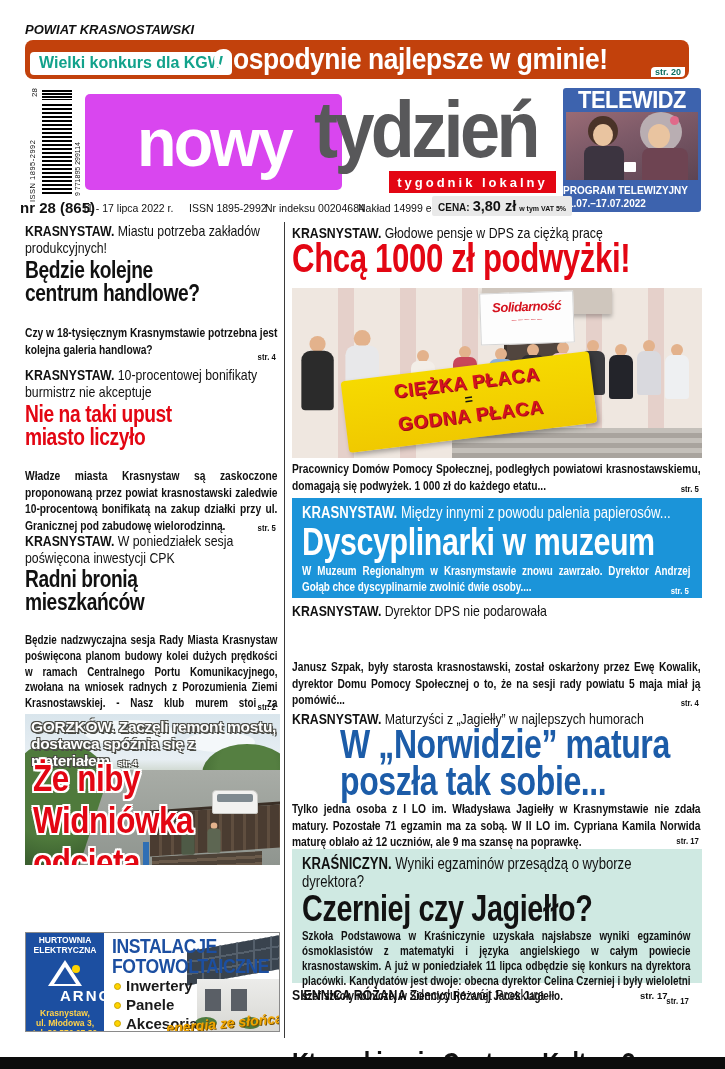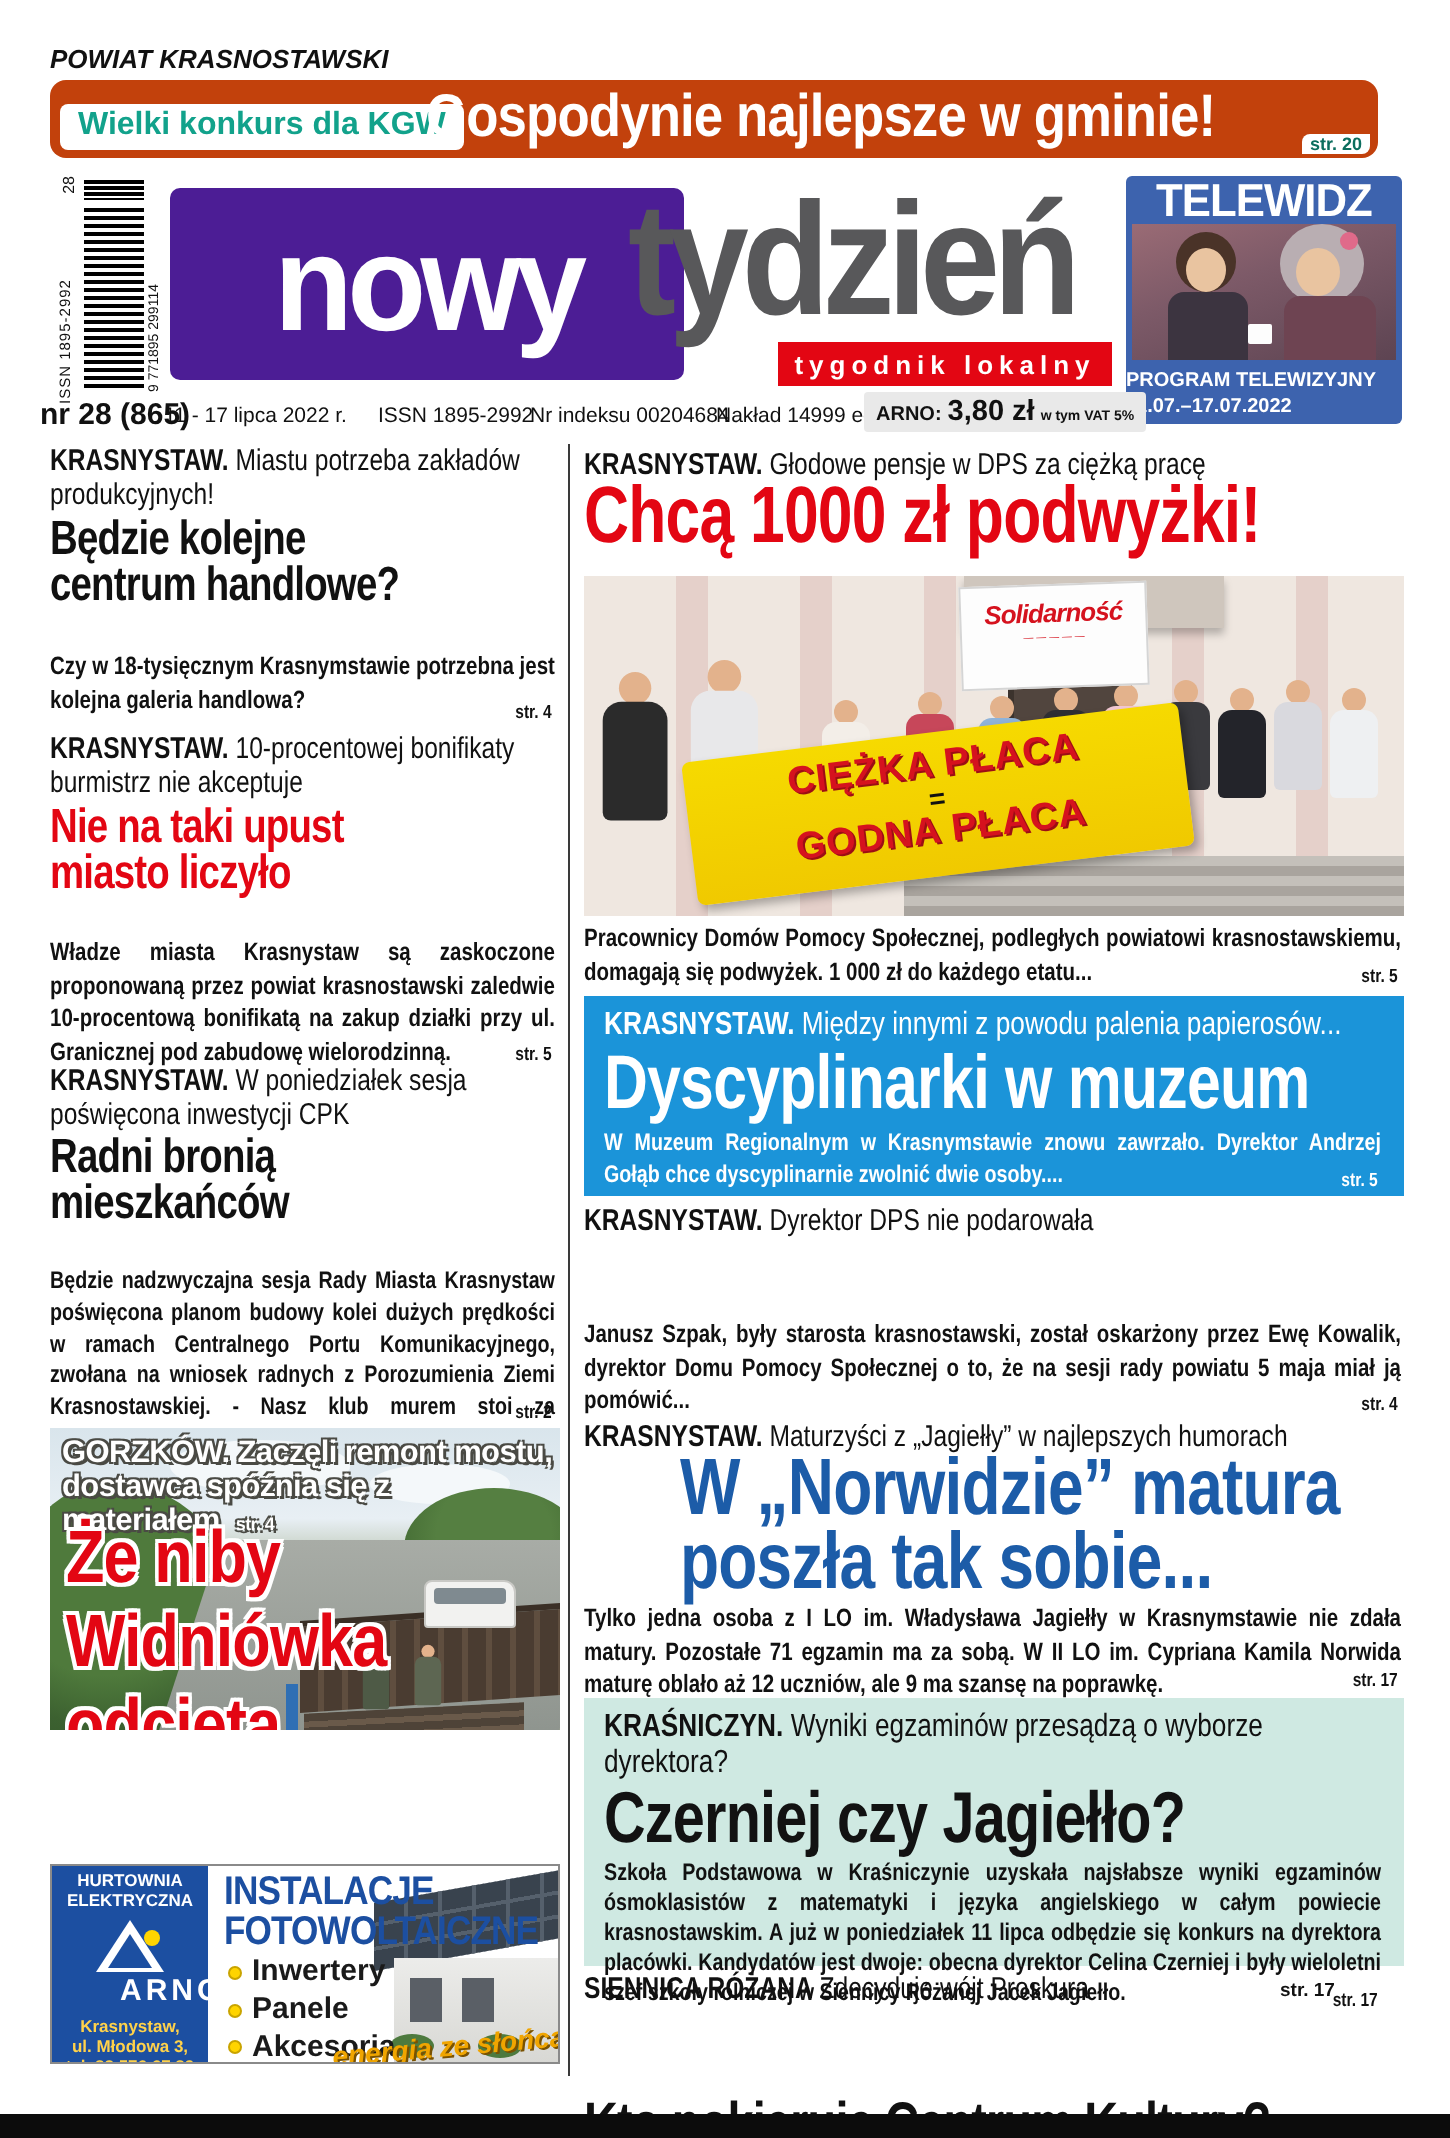--- a/index.html
+++ b/index.html
@@ -39,21 +39,21 @@
   .bc-bars { position:absolute; left:16px; top:14px; width:30px; bottom:0;
              background:repeating-linear-gradient(180deg,#000 0 2px,#fff 2px 4px); }
   .bc-top  { position:absolute; left:16px; top:0; width:30px; height:10px;
              background:repeating-linear-gradient(180deg,#000 0 2px,#fff 2px 3px); }
   .bc-issn { position:absolute; left:2px; top:6px; height:100%; font-size:7.5px;
              writing-mode:vertical-rl; transform:rotate(180deg); letter-spacing:0.5px; }
   .bc-num  { position:absolute; left:48px; top:14px; height:92px; font-size:7px;
              writing-mode:vertical-rl; transform:rotate(180deg); }
   .bc-issue{ position:absolute; left:4px; top:-2px; font-size:8px; writing-mode:vertical-rl;
              transform:rotate(180deg); }
-  .logo-red { left:85px; top:94px; width:257px; height:96px; background:#4c1d95;
+  .logo-red { left:85px; top:94px; width:257px; height:96px; background:#d946ef;
               border-radius:5px; display:flex; align-items:center; justify-content:center; }
   .logo-red span { color:#fff; font-size:68px; font-weight:bold; letter-spacing:-3px;
                    transform:scaleX(0.95); }
   .logo-gray { left:314px; top:84px; font-size:80px; font-weight:bold; color:#58585a;
                letter-spacing:-4px; white-space:nowrap; transform:scaleX(0.90);
                transform-origin:left top; }
   .tagline { left:389px; top:171px; width:167px; height:22px; background:#e30613;
              color:#fff; font-size:13px; font-weight:bold; letter-spacing:3px;
              display:flex; align-items:center; justify-content:center; }
   .tv-box { left:563px; top:88px; width:138px; height:124px; background:#3d63ae;
@@ -252,21 +252,21 @@
     </div>
   </div>
 
   <div class="abs issue-bar">
     <span class="ib ib-num">nr 28 (865)</span>
     <span class="ib ib-date">11 - 17 lipca 2022 r.</span>
     <span class="ib ib-issn">ISSN 1895-2992</span>
     <span class="ib ib-index">Nr indeksu 00204684</span>
     <span class="ib ib-circ">Nakład 14999 egz.</span>
     <span class="ib ib-price">
-      <span class="lbl">ARNO:</span>
+      <span class="lbl">CENA:</span>
       <span class="val">3,80 zł</span>
       <span class="vat">w tym VAT 5%</span>
     </span>
   </div>
 
   <div class="abs divider"></div>
 
   <div class="abs lcol a1k">
     <div class="kicker cond"><span class="loc">KRASNYSTAW.</span> <span>Miastu potrzeba zakładów produkcyjnych!</span></div>
   </div>

